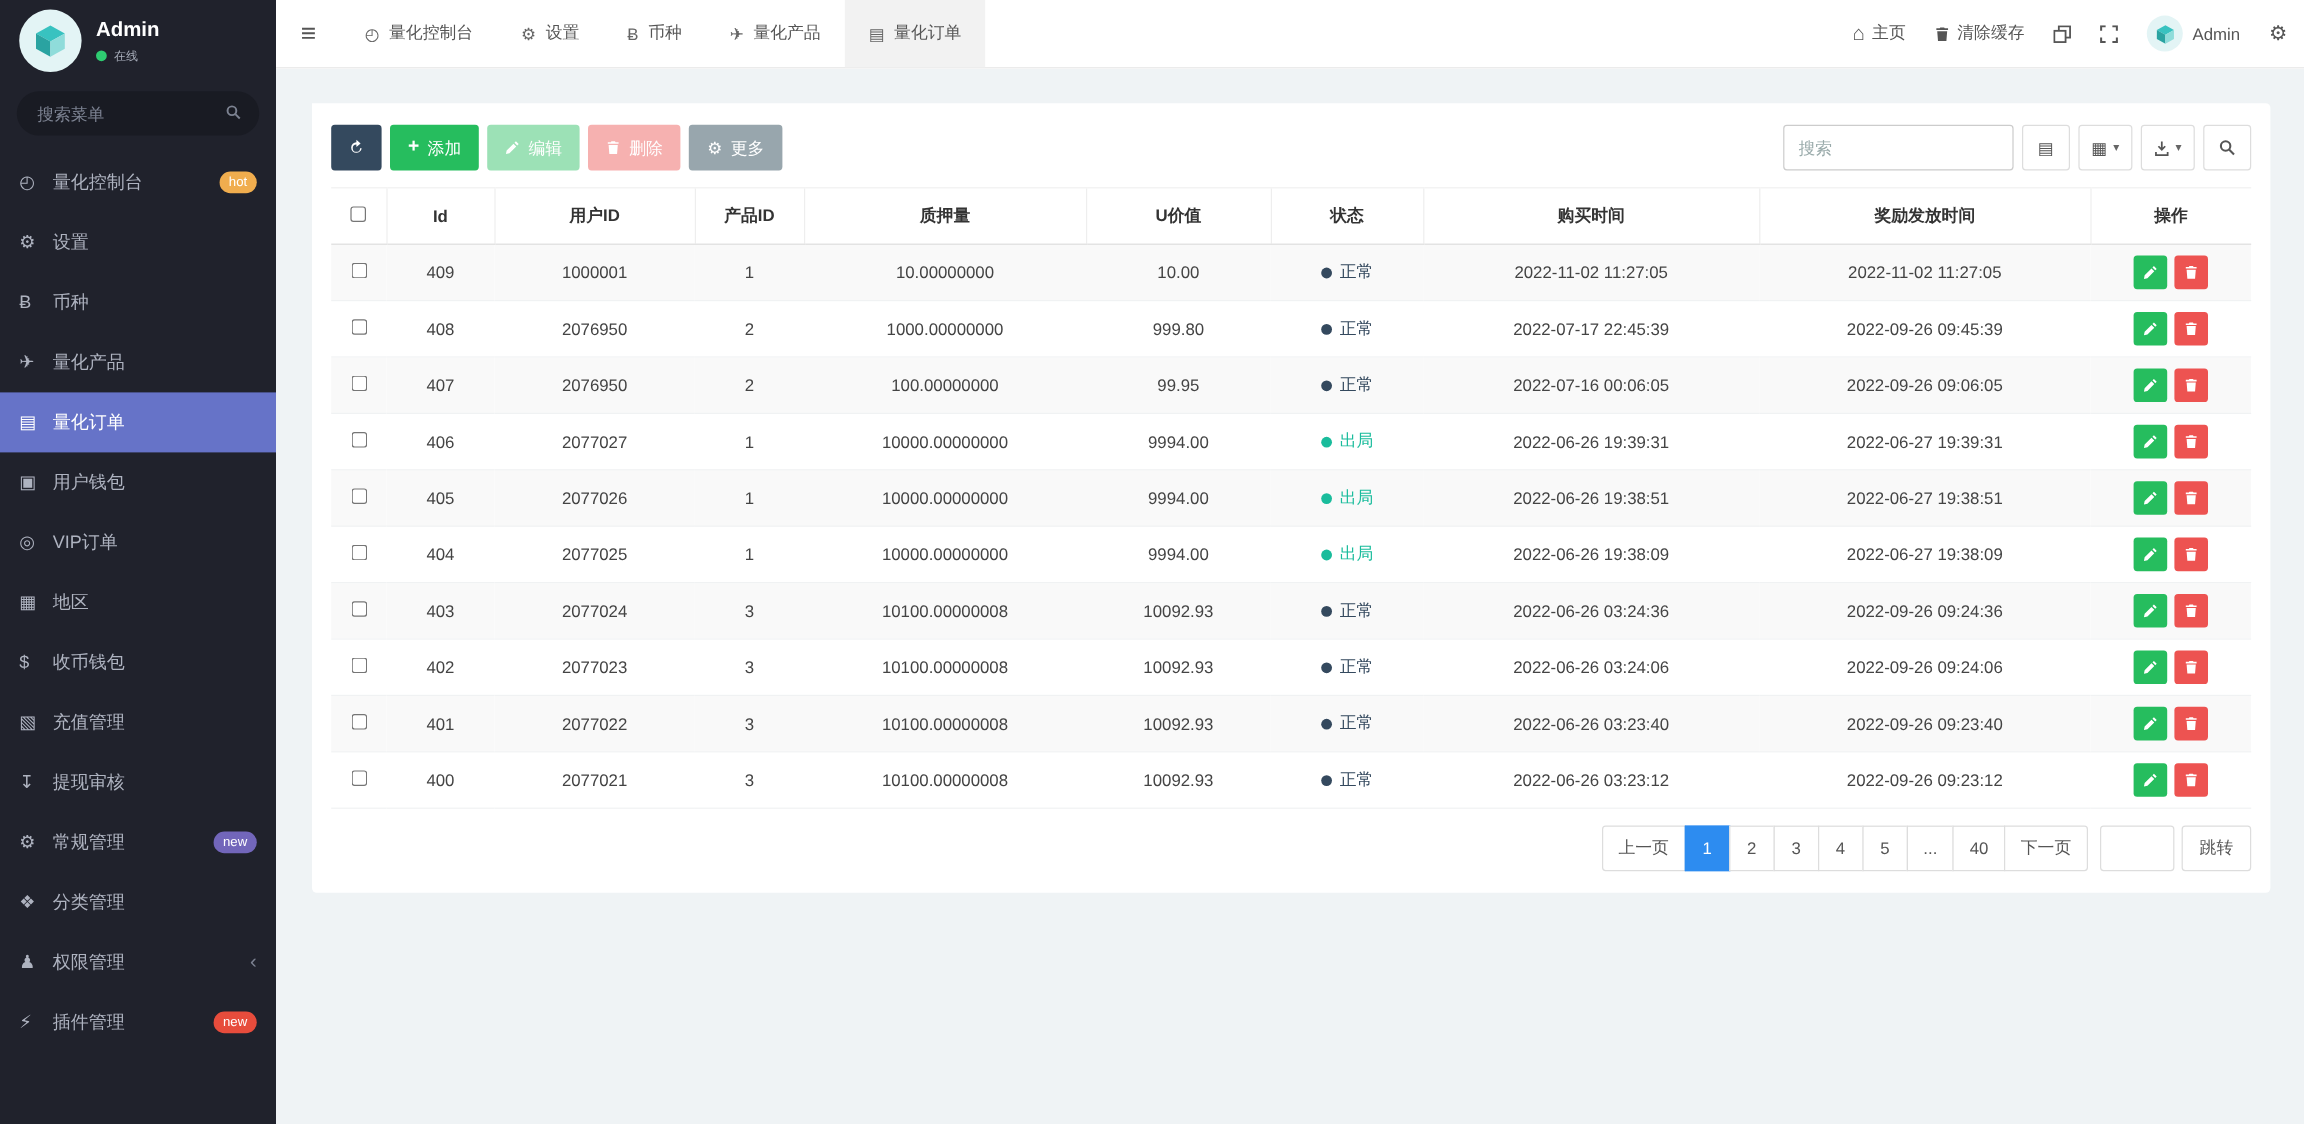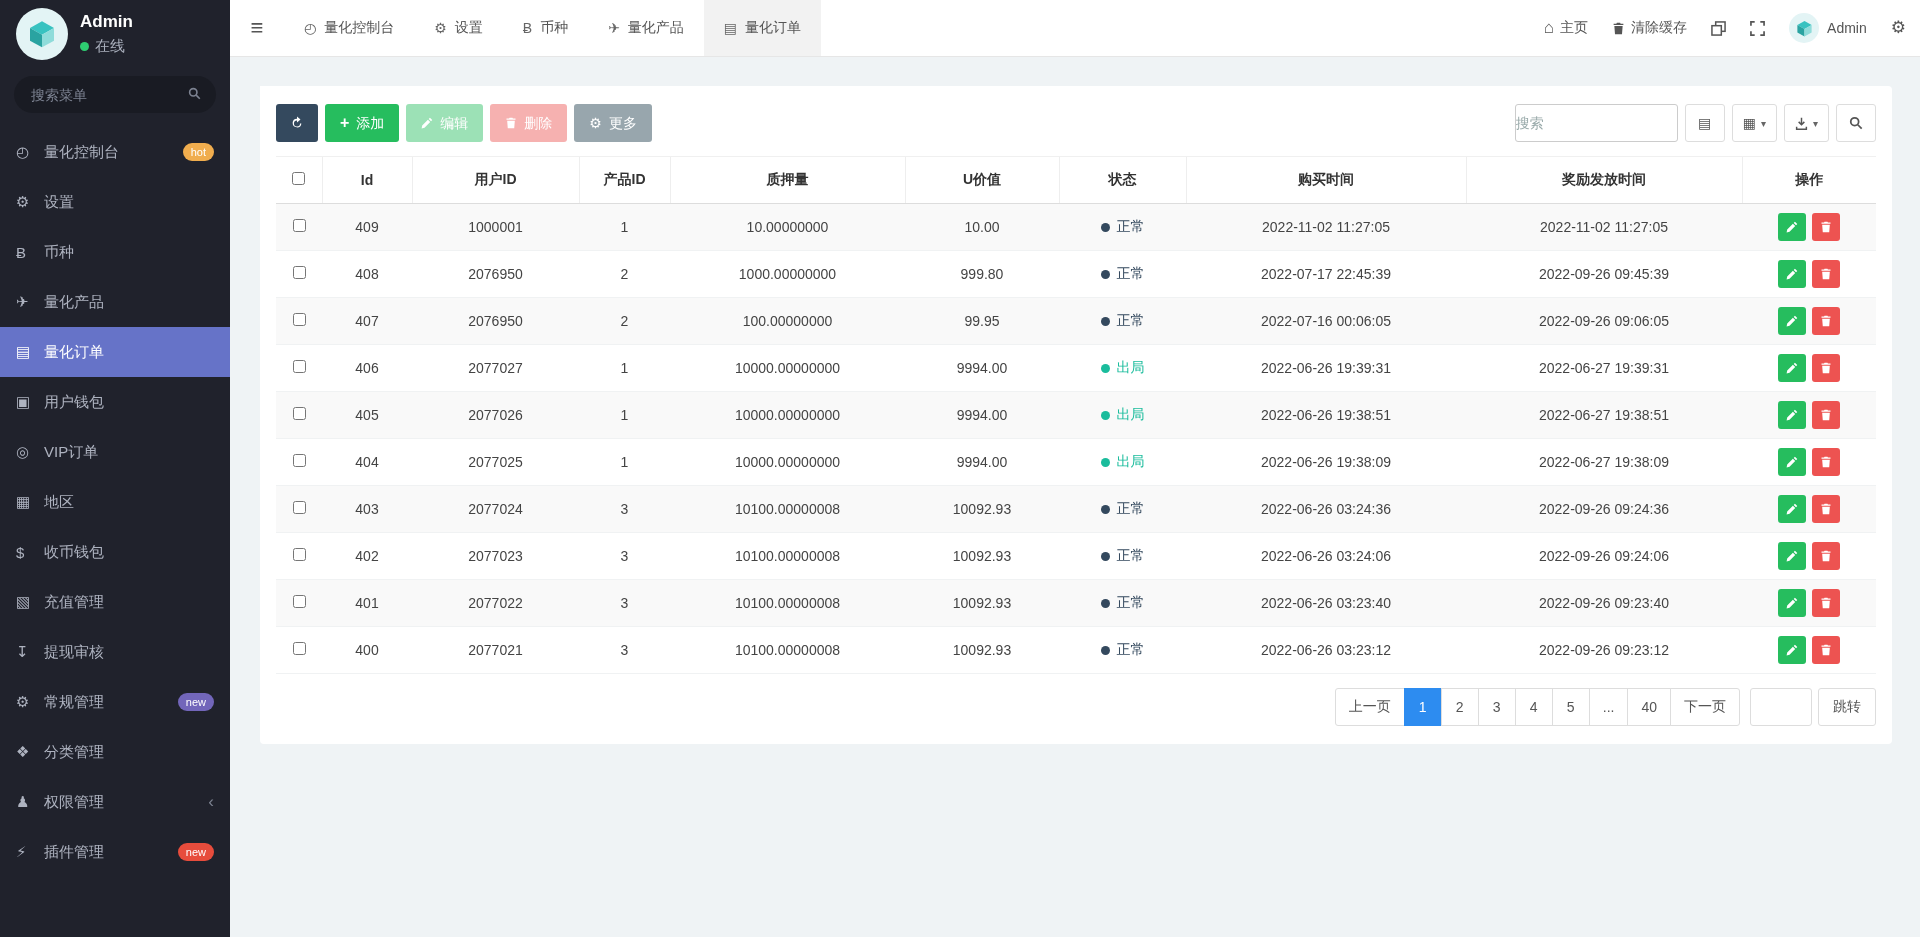--- a/index.html
+++ b/index.html
@@ -6,21 +6,21 @@
   html,body { width:1920px; height:937px; overflow:hidden; }
   body { font-family:"Liberation Sans","DejaVu Sans",sans-serif; font-size:14px; background:#eff3f5; color:#333; }
   button { font-family:inherit; }
 
   
   .sidebar { position:fixed; left:0; top:0; width:230px; height:937px; background:#20222c; z-index:10; }
   .logo { height:57px; line-height:57px; text-align:center; color:#fff; font-size:25px; font-weight:700; letter-spacing:1px; }
   .user-panel { display:flex; align-items:center; gap:12px; padding:8px 16px 12px; }
   .avatar-lg { width:52px; height:52px; border-radius:50%; background:#e3f4f5; display:flex; align-items:center; justify-content:center; flex:none; }
   .user-name { color:#fff; font-size:17px; font-weight:700; margin-bottom:5px; }
-  .user-status { color:#aab0bd; font-size:15px; display:flex; align-items:center; gap:6px; }
+  .user-status { color:#aab0bd; font-size:10px; display:flex; align-items:center; gap:6px; }
   .online-dot { width:9px; height:9px; border-radius:50%; background:#2ecc71; display:inline-block; }
   .menu-search { position:relative; margin:4px 14px 14px; }
   .menu-search input { width:100%; height:37px; border:none; outline:none; border-radius:19px; background:#191b23; color:#c5c9d4; padding:0 38px 0 17px; font-size:14px; font-family:inherit; }
   .menu-search input::placeholder { color:#7c8291; }
   .menu-search .search-ic { position:absolute; right:15px; top:11px; line-height:0; }
   .menu-item { display:flex; align-items:center; height:50px; padding:0 16px; color:#aeb3c0; font-size:15px; cursor:pointer; }
   .menu-item .mi-icon { width:28px; font-size:15px; flex:none; }
   .menu-item.active { background:#6673c8; color:#fff; }
   .badge { margin-left:auto; font-size:11px; color:#fff; padding:2px 8px; border-radius:9px; line-height:14px; }
   .badge.hot { background:#f0ad4e; }
@@ -52,21 +52,21 @@
   .btn { height:38px; border:none; border-radius:3px; color:#fff; font-size:14px; display:inline-flex; align-items:center; gap:7px; padding:0 15px; cursor:pointer; margin-right:7px; line-height:1; }
   .btn svg { display:block; }
   .btn-refresh { background:#34495e; padding:0 14px; }
   .btn-add { background:#26bd5e; }
   .btn-add .plus { font-size:16px; font-weight:700; }
   .btn-disabled { opacity:.45; cursor:default;justify-content:flex-end; }
   .btn-edit-t { background:#26bd5e; }
   .btn-del-t { background:#ed5351; }
   .btn-more { background:#98a6ad; }
   .toolbar-right { margin-left:auto; display:flex; align-items:center; gap:7px; }
-  .search-box { width:163px; height:38px; border:1px solid #ccc; border-radius:3px; padding:0 0; font-size:14px; color:#333; outline:none; font-family:inherit; }
+  .search-box { width:192px; height:38px; border:1px solid #ccc; border-radius:3px; padding:0 12px; font-size:14px; color:#333; outline:none; font-family:inherit; }
   .search-box::placeholder { color:#9aa; }
   .tbtn { height:38px; min-width:40px; padding:0 10px; background:#fff; border:1px solid #ddd; border-radius:3px; color:#555; font-size:14px; display:inline-flex; align-items:center; justify-content:center; gap:5px; cursor:pointer; }
   .tbtn .caret { font-size:10px; color:#666; }
 
   .data-table { width:100%; border-collapse:collapse; table-layout:fixed; }
   .data-table th { font-weight:700; color:#333; padding:0 8px; height:47px; border-bottom:1px solid #ddd; border-top:1px solid #f0f0f0; text-align:center; font-size:14px; cursor:pointer; }
   .data-table th + th { border-left:1px solid #eee; }
   .data-table td { padding:0 8px; height:47px; text-align:center; color:#444; font-size:14px; border-bottom:1px solid #f0f2f3; overflow:hidden; white-space:nowrap; }
   .data-table tbody tr:nth-child(odd) { background:#f9f9f9; }
   .status { display:inline-flex; align-items:center; gap:7px; }

